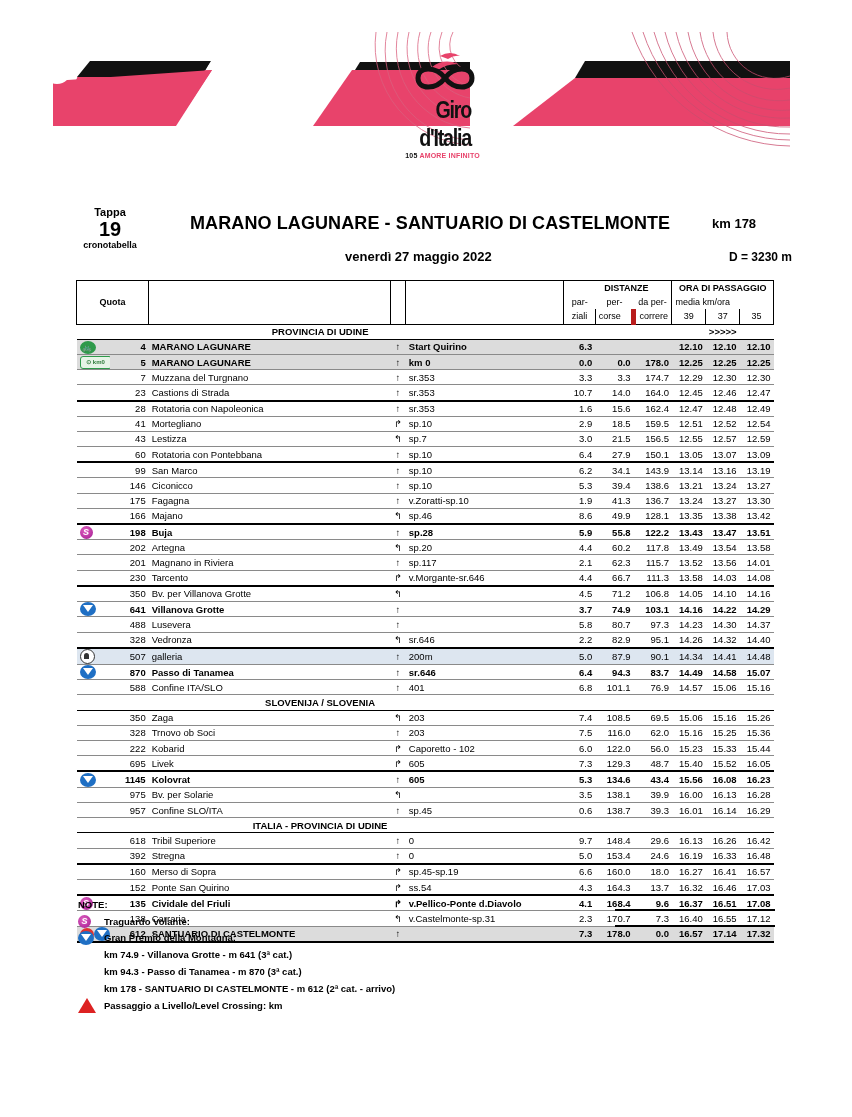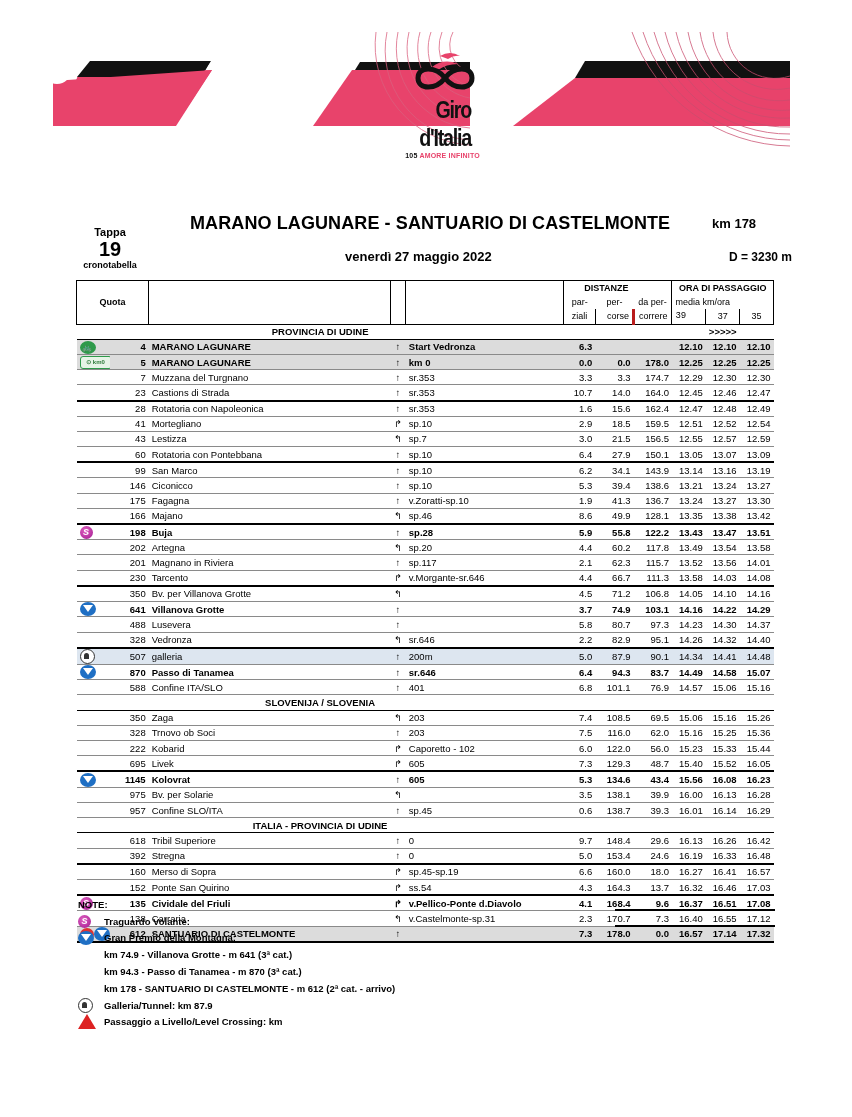--- a/index.html
+++ b/index.html
@@ -6,21 +6,21 @@
   body { width:852px; height:1117px; position:relative; overflow:hidden;
          font-family:"Liberation Sans", sans-serif; color:#000; }
   .banner { position:absolute; left:0; top:30px; width:852px; height:120px; }
   .logo { position:absolute; left:380px; top:50px; width:100px; text-align:right; }
   .logo-word { font-family:"Liberation Sans", sans-serif; font-weight:bold; font-size:24px;
                letter-spacing:-1.5px; color:#111; margin-top:2px; transform:scaleX(0.82); display:block; }
   .logo-sub { font-size:7px; font-weight:bold; color:#e8436b; letter-spacing:0.2px; }
   .logo-sub .num { color:#111; }
 
   .stage-block { position:absolute; left:82px; top:206px; width:56px; text-align:center; }
-  .stage-label { font-size:11px; font-weight:bold;margin-top:20px; }
+  .stage-label { font-size:11px; font-weight:bold; }
   .stage-num { font-size:20px; font-weight:bold; line-height:22px; }
   .stage-sub { font-size:9px; font-weight:bold; }
   .title { position:absolute; left:190px; top:213px; font-size:18px; font-weight:bold; letter-spacing:0.1px; }
   .km-total { position:absolute; left:712px; top:216px; font-size:13px; font-weight:bold; }
   .date { position:absolute; left:345px; top:249px; font-size:13px; font-weight:bold; }
   .elev { position:absolute; left:705px; top:250px; font-size:12px; font-weight:bold;padding-left:24px; }
 
   table.ct { position:absolute; left:76px; top:280px; width:698px; border-collapse:collapse;
              font-size:9.5px; table-layout:fixed; }
   table.ct td { padding:0 3px; height:14.2px; line-height:13px; white-space:nowrap; overflow:hidden; }
@@ -140,50 +140,50 @@
       <col class="c-t">
       <col class="c-t">
       <col class="c-t">
   </colgroup>
   <thead>
     <tr class="hd">
       <td colspan="2" rowspan="3" style="border:1.5px solid #000;text-align:center;font-weight:bold;">Quota</td>
       <td rowspan="3" style="border:1.5px solid #000;"></td>
       <td rowspan="3" style="border:1.5px solid #000;"></td>
       <td rowspan="3" style="border:1.5px solid #000;"></td>
-      <td colspan="3" style="border-top:1.5px solid #000;border-left:1.5px solid #000;font-weight:bold;padding-left:20px;">DISTANZE</td>
+      <td colspan="3" style="border-top:1.5px solid #000;border-left:1.5px solid #000;text-align:center;font-weight:bold;padding-left:20px;">DISTANZE</td>
       <td colspan="3" style="border-top:1.5px solid #000;border-left:1.5px solid #000;border-right:1.5px solid #000;text-align:center;font-weight:bold;">ORA DI PASSAGGIO</td>
     </tr>
     <tr class="hd">
       <td style="border-left:1.5px solid #000;text-align:center;">par-</td>
       <td style="text-align:center;">per-</td>
       <td style="text-align:center;">da per-</td>
       <td colspan="3" style="border-left:1.5px solid #000;border-right:1.5px solid #000;text-align:left;">media km/ora</td>
     </tr>
     <tr class="hd">
       <td style="border-left:1.5px solid #000;border-bottom:1.5px solid #000;border-right:1.5px solid #000;text-align:center;">ziali</td>
-      <td style="border-bottom:1.5px solid #000;border-right:3px solid #b91c1c;text-align:right;">corse</td>
+      <td style="border-bottom:1.5px solid #000;border-right:5px solid #b91c1c;text-align:left;">corse</td>
       <td style="border-bottom:1.5px solid #000;text-align:center;">correre</td>
-      <td style="border-left:1.5px solid #000;border-bottom:1.5px solid #000;border-right:1.5px solid #000;text-align:left;font-family:Liberation Mono, monospace;">39</td>
+      <td style="border-left:1.5px solid #000;border-bottom:1.5px solid #000;border-right:1.5px solid #000;text-align:center;">39</td>
       <td style="border-bottom:1.5px solid #000;border-right:1.5px solid #000;text-align:center;">37</td>
       <td style="border-bottom:1.5px solid #000;border-right:1.5px solid #000;text-align:center;">35</td>
     </tr>
   </thead>
   <tbody id="tbody">
       <tr class="section">
         <td colspan="5" class="sec-label">PROVINCIA DI UDINE</td>
         <td colspan="3"></td>
         <td colspan="3" style="text-align:center;">&gt;&gt;&gt;&gt;&gt;</td>
       </tr>
       <tr class="row bold grey">
         <td><span class="ico start-ico">🚲</span></td>
         <td class="c-q">4</td>
         <td>MARANO LAGUNARE</td>
         <td class="c-dir">↑</td>
-        <td>Start Vedronza</td>
+        <td>Start Quirino</td>
         <td class="c-n">6.3</td>
         <td class="c-n2"></td>
         <td class="c-n2"></td>
         <td class="c-t">12.10</td>
         <td class="c-t">12.10</td>
         <td class="c-t">12.10</td>
       </tr>
       <tr class="row bold grey">
         <td><span class="ico km0-ico">⊙ km0</span></td>
         <td class="c-q">5</td>
@@ -677,25 +677,19 @@
     <span class="ic">
         <span class="ico gpm-wrap"></span>
       </span>
     <span>Gran Premio della Montagna:</span>
   </div>
   <div class="line ind">km 74.9  - Villanova Grotte - m 641  (3ª cat.)</div>
   <div class="line ind">km 94.3  - Passo di Tanamea - m 870  (3ª cat.)</div>
   <div class="line ind">km 178  - SANTUARIO DI CASTELMONTE  - m 612  (2ª cat. - arrivo)</div>
   <div class="line">
     <span class="ic">
-        <span class="ico tunnel-ico"></span>
-      </span>
-    <span>Galleria/Tunnel:  km 87.9</span>
-  </div>
-  <div class="line">
-    <span class="ic">
         <span class="ico lc-ico"></span>
       </span>
     <span>Passaggio a Livello/Level Crossing: km</span>
   </div>
 </div>
 <div class="sig1"></div>
 <div class="sig2"></div>
 
 </body></html>

